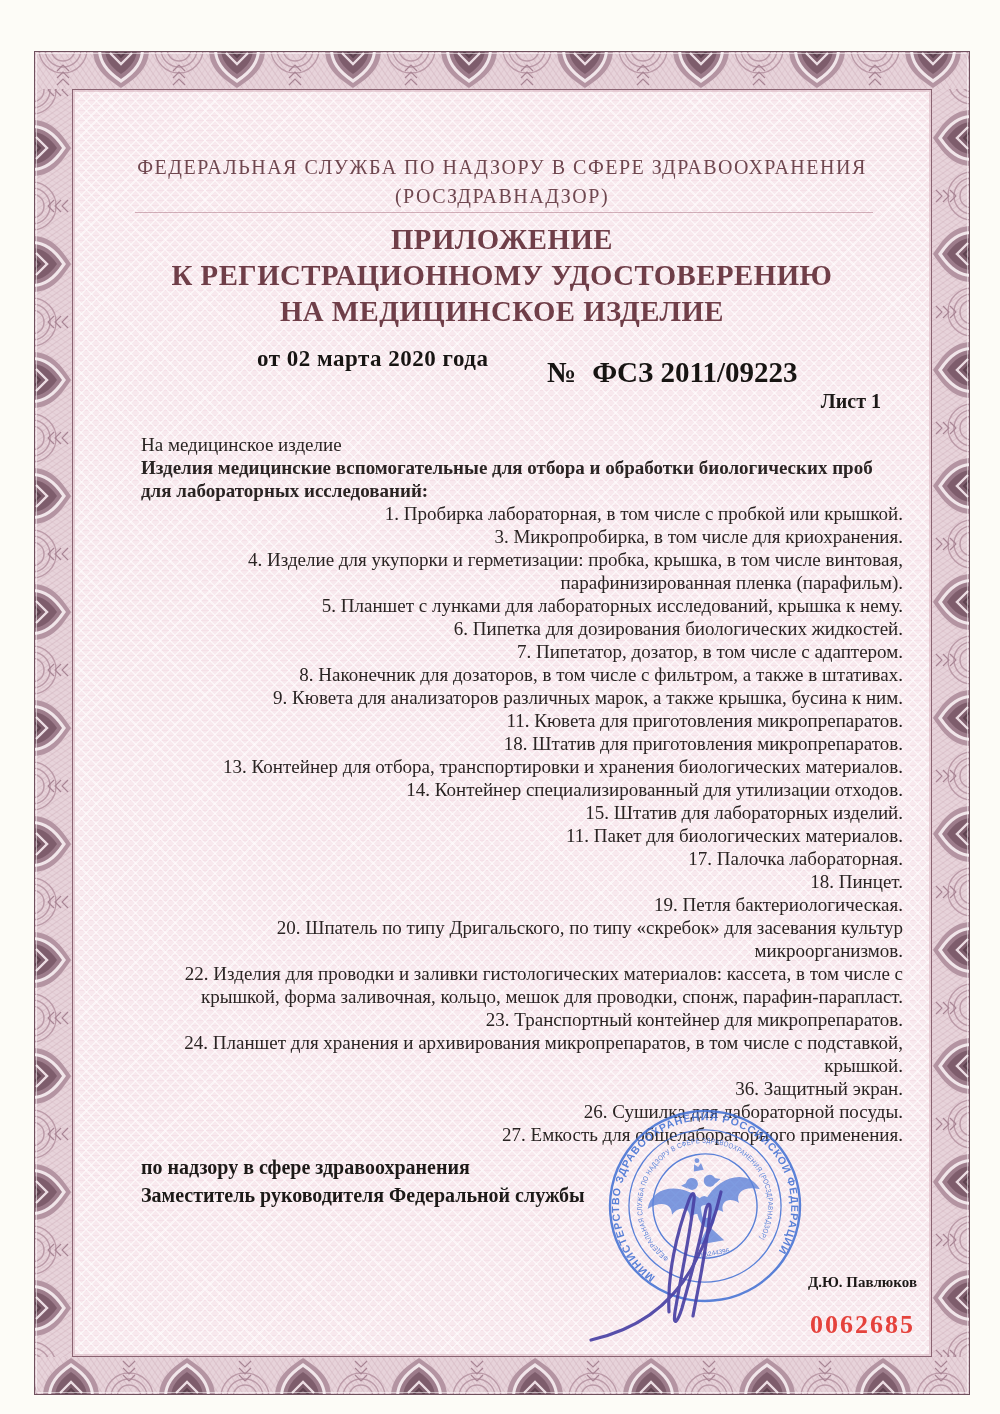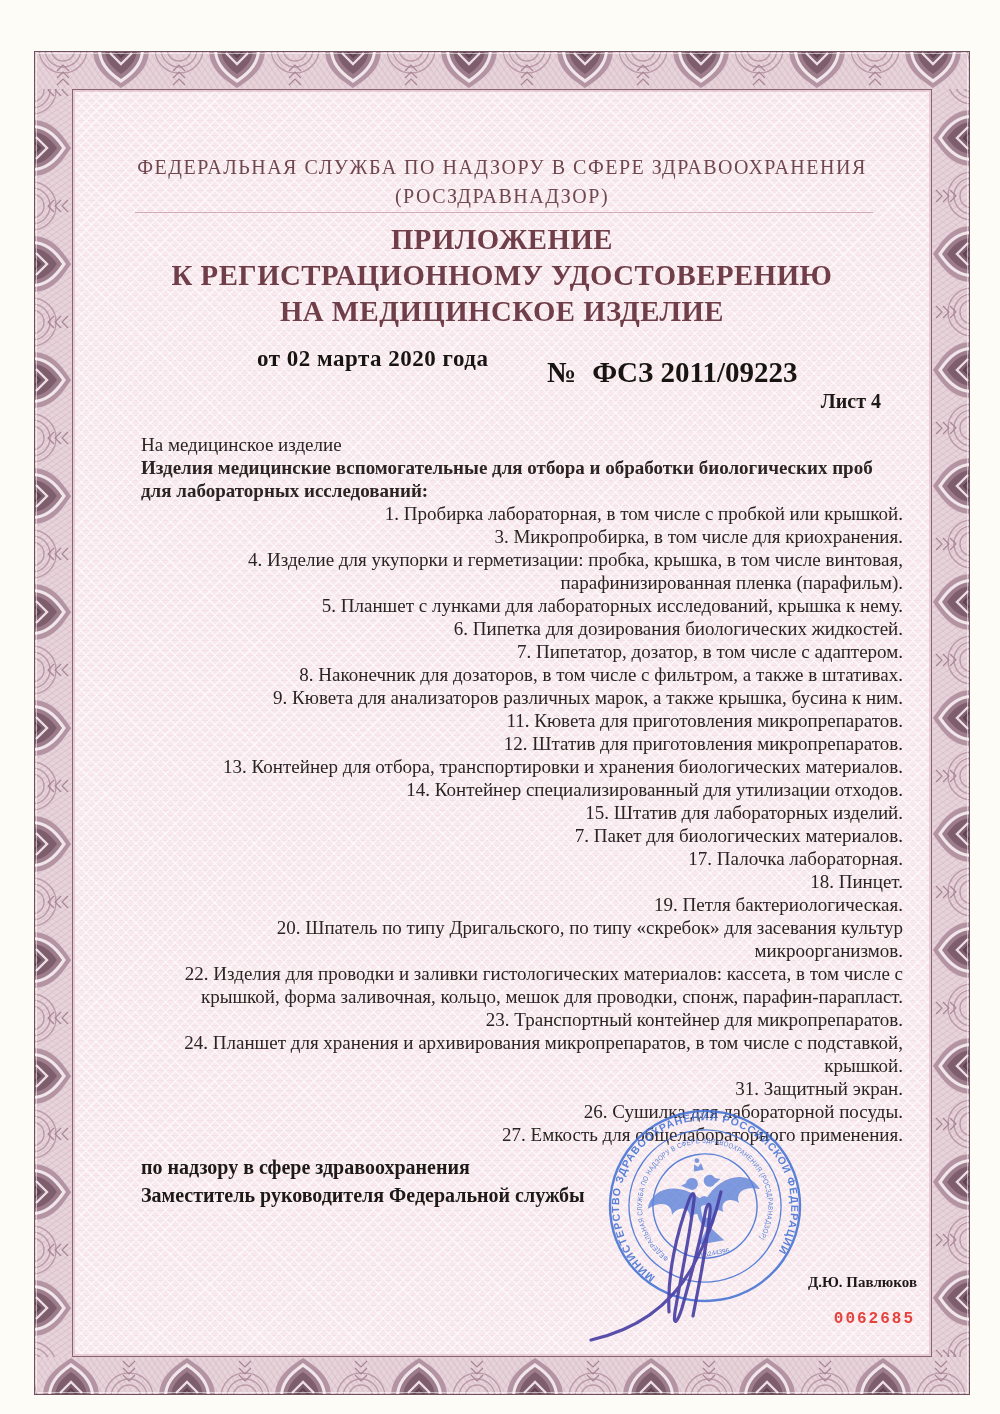--- a/index.html
+++ b/index.html
@@ -63,22 +63,22 @@
   .sig-position{
     margin-top:7px;font-weight:bold;font-size:20px;line-height:28px;color:#1c1917;
     width:480px;
   }
   .official-name{
     position:absolute;right:14px;top:1184px;
     font-size:15px;font-weight:bold;color:#1c1917;
   }
   .serial{
     position:absolute;right:16px;top:1220px;
-    font-family:Liberation Mono, monospace;
-    font-size:16px;font-weight:bold;color:#e5423c;letter-spacing:2px;
+    font-family:Liberation Serif, serif;
+    font-size:26px;font-weight:bold;color:#e5423c;letter-spacing:2px;
   }
   .stamp-svg{position:absolute;left:532px;top:1016px;width:200px;height:200px;opacity:0.88;}
   .signature-svg{position:absolute;left:510px;top:1050px;width:190px;height:210px;}
 </style>
 </head>
 <body>
 
 <div class="cert">
 
   <svg class="border-svg" viewBox="0 0 936 1344" xmlns="http://www.w3.org/2000/svg">
@@ -143,48 +143,48 @@
       <div>К РЕГИСТРАЦИОННОМУ УДОСТОВЕРЕНИЮ</div>
       <div>НА МЕДИЦИНСКОЕ ИЗДЕЛИЕ</div>
     </div>
 
     <div class="meta-date">от  02 марта 2020 года</div>
 
     <div class="meta-number">
       <span class="numlabel">№</span><span>ФСЗ 2011/09223</span>
     </div>
 
-    <div class="sheet">Лист  4</div>
+    <div class="sheet">Лист  1</div>
 
     <div class="body-block">
       <div class="intro">На медицинское изделие</div>
       <div class="product-name">Изделия медицинские вспомогательные для отбора и обработки биологических проб для лабораторных исследований:</div>
       <div>
           <div class="item-line">1. Пробирка лабораторная, в том числе с пробкой или крышкой.</div>
           <div class="item-line">3. Микропробирка, в том числе для криохранения.</div>
           <div class="item-line">4. Изделие для укупорки и герметизации: пробка, крышка, в том числе винтовая, парафинизированная пленка (парафильм).</div>
           <div class="item-line">5. Планшет с лунками для лабораторных исследований, крышка к нему.</div>
           <div class="item-line">6. Пипетка для дозирования биологических жидкостей.</div>
           <div class="item-line">7. Пипетатор, дозатор, в том числе с адаптером.</div>
           <div class="item-line">8. Наконечник для дозаторов, в том числе с фильтром, а также в штативах.</div>
           <div class="item-line">9. Кювета для анализаторов различных марок, а также крышка, бусина к ним.</div>
           <div class="item-line">11. Кювета для приготовления микропрепаратов.</div>
-          <div class="item-line">12. Штатив для приготовления микропрепаратов.</div>
+          <div class="item-line">18. Штатив для приготовления микропрепаратов.</div>
           <div class="item-line">13. Контейнер для отбора, транспортировки и хранения биологических материалов.</div>
           <div class="item-line">14. Контейнер специализированный для утилизации отходов.</div>
           <div class="item-line">15. Штатив для лабораторных изделий.</div>
-          <div class="item-line">7. Пакет для биологических материалов.</div>
+          <div class="item-line">11. Пакет для биологических материалов.</div>
           <div class="item-line">17. Палочка лабораторная.</div>
           <div class="item-line">18. Пинцет.</div>
           <div class="item-line">19. Петля бактериологическая.</div>
           <div class="item-line">20. Шпатель по типу Дригальского, по типу «скребок» для засевания культур микроорганизмов.</div>
           <div class="item-line">22. Изделия для проводки и заливки гистологических материалов: кассета, в том числе с крышкой, форма заливочная, кольцо, мешок для проводки, спонж, парафин-парапласт.</div>
           <div class="item-line">23. Транспортный контейнер для микропрепаратов.</div>
           <div class="item-line">24. Планшет для хранения и архивирования микропрепаратов, в том числе с подставкой, крышкой.</div>
-          <div class="item-line">31. Защитный экран.</div>
+          <div class="item-line">36. Защитный экран.</div>
           <div class="item-line">26. Сушилка для лабораторной посуды.</div>
           <div class="item-line">27. Емкость для общелабораторного применения.</div>
         </div>
       <div class="sig-position">
         <div>по надзору в сфере здравоохранения</div>
         <div>Заместитель руководителя Федеральной службы</div>
       </div>
     </div>
 
     <svg class="stamp-svg" viewBox="0 0 200 200" xmlns="http://www.w3.org/2000/svg">

